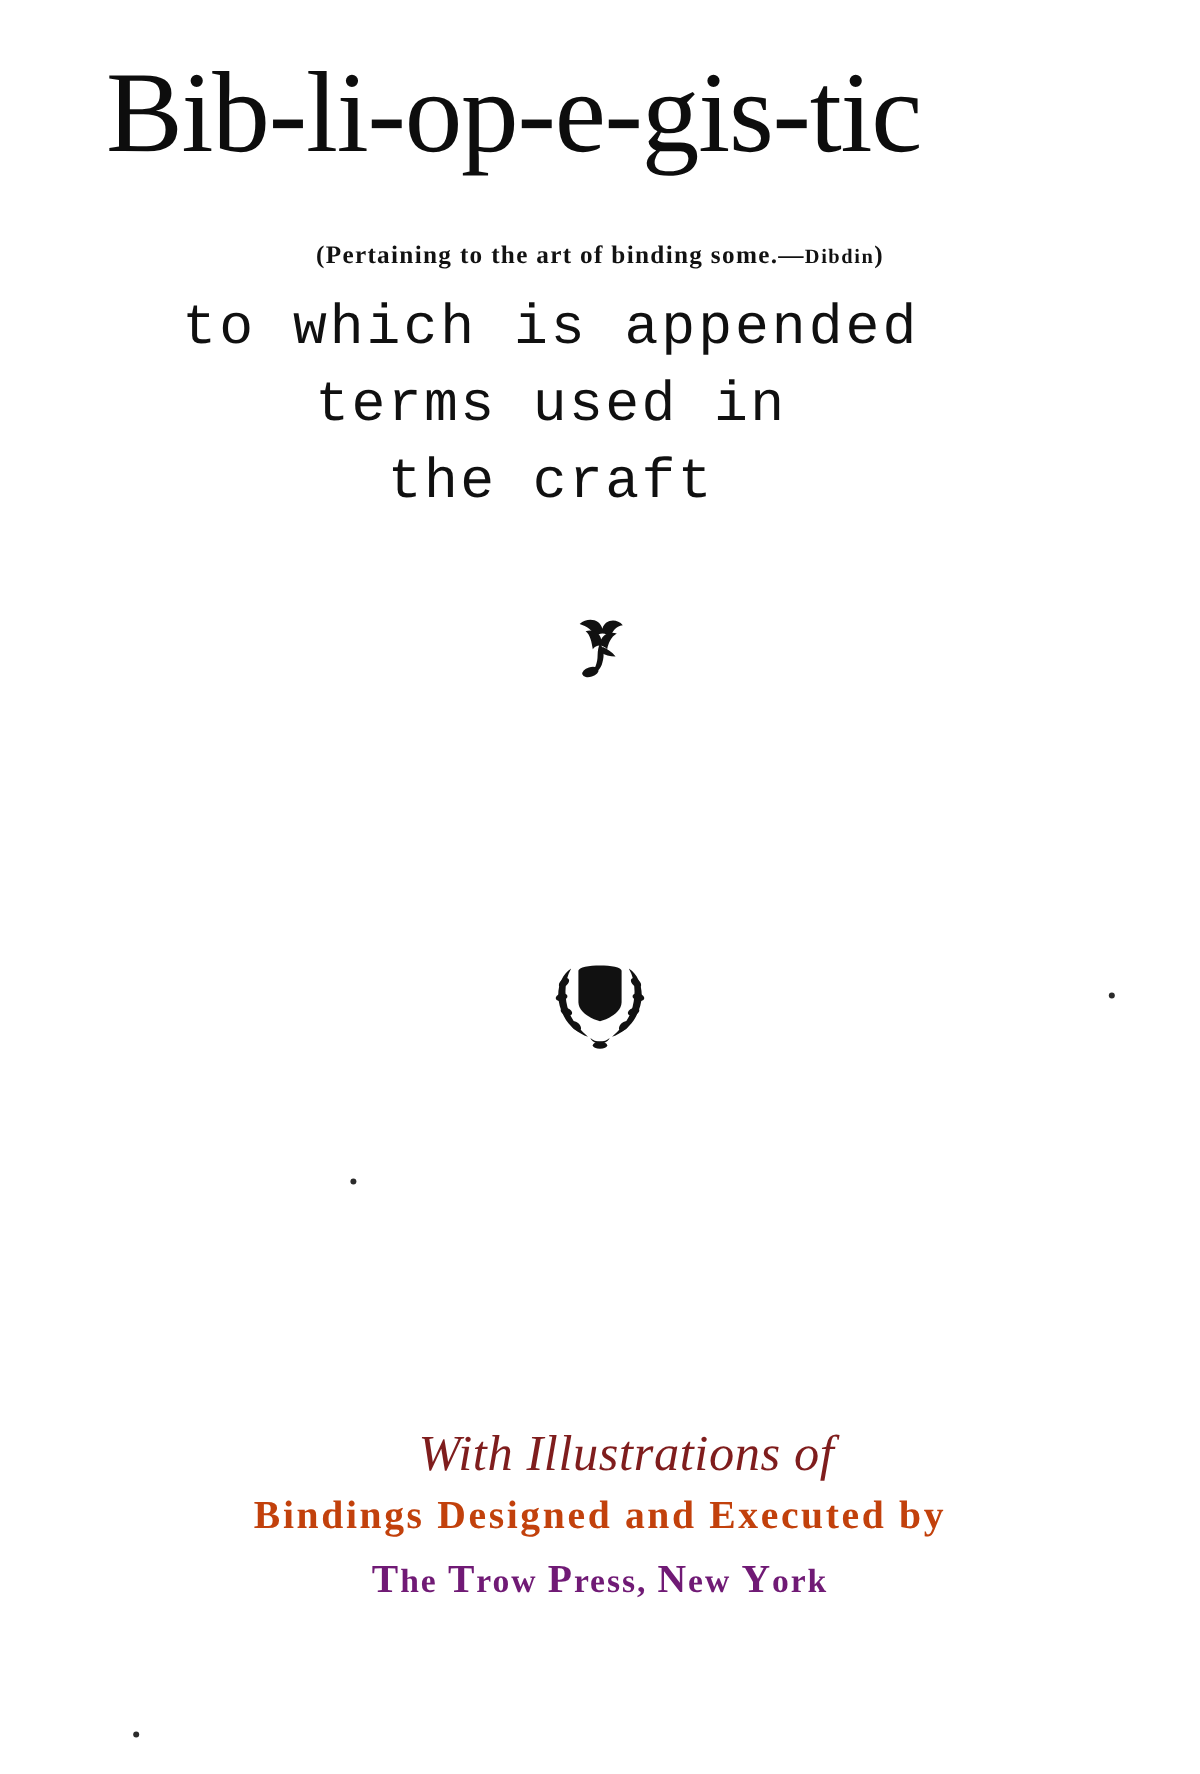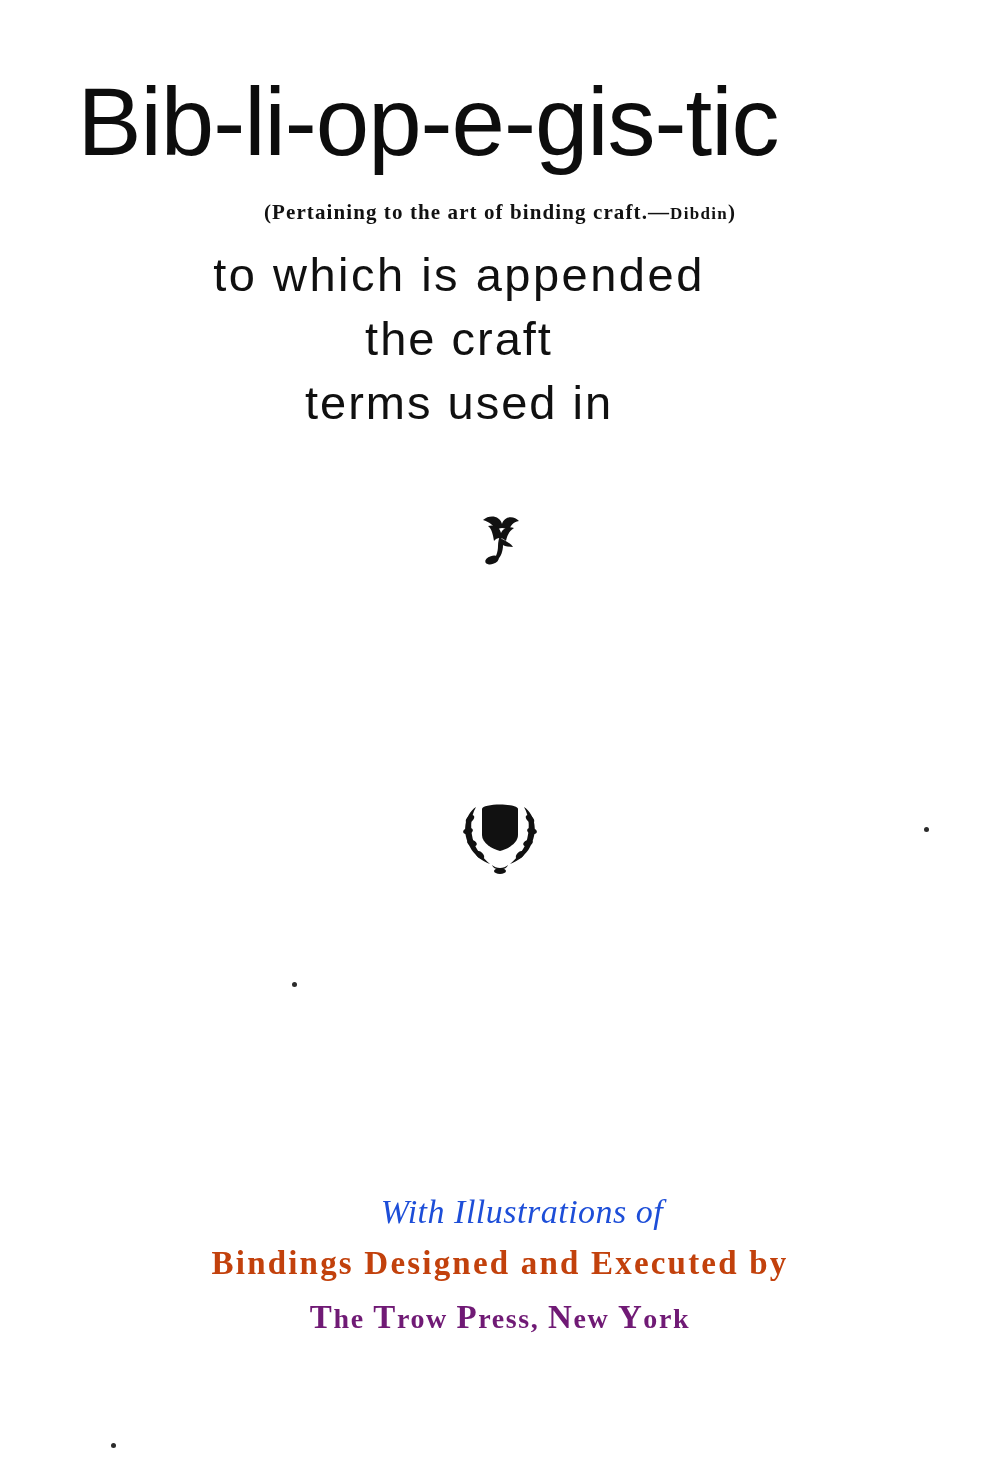--- a/index.html
+++ b/index.html
@@ -19,25 +19,25 @@
   .page {
     position: absolute;
     inset: 0;
     width: 1000px;
     height: 1478px;
   }
 
   
   .title {
     position: absolute;
-    top: 72px;
+    top: 44px;
     left: 0;
     width: 856px;
     text-align: center;
-    font-family: Liberation Sans, sans-serif;
+    font-family: Liberation Serif, serif;
     font-size: 96px;
     line-height: 1.05;
     font-weight: 400;
     letter-spacing: -1px;
     color: #0d0d0d;
     white-space: nowrap;
   }
 
   
   .gloss {
@@ -58,21 +58,21 @@
     letter-spacing: 1.3px;
   }
 
   
   .subtitle {
     position: absolute;
     top: 243px;
     left: 0;
     width: 918px;
     text-align: center;
-    font-family: Liberation Sans, sans-serif;
+    font-family: Liberation Mono, monospace;
     font-size: 47px;
     line-height: 64px;
     font-weight: 400;
     color: #101010;
   }
   .subtitle .ln {
     display: block;
     white-space: nowrap;
   }
   .subtitle .ln.l1 { letter-spacing: 2.5px; }
@@ -105,24 +105,24 @@
     position: absolute;
     top: 1190px;
     left: 0;
     width: 1000px;
     text-align: center;
   }
   .imprint .with-ills {
     display: block;
     font-family: "Liberation Serif", "DejaVu Serif", serif;
     font-style: italic;
-    font-size: 34px;
+    font-size: 42px;
     line-height: 44px;
     letter-spacing: 0.5px;
-    color: #1d4ed8;
+    color: #7f1d1d;
     white-space: nowrap;
     padding-left: 44px;
   }
   .imprint .bindings {
     display: block;
     margin-top: 6px;
     font-family: "Liberation Serif", "DejaVu Serif", serif;
     font-size: 33px;
     line-height: 46px;
     font-weight: 700;
@@ -154,27 +154,27 @@
   .speck.s3 { left: 111px; top: 1443px; width: 5px; height: 5px; }
 </style>
 </head>
 <body>
 
 <div class="page">
 
   <div class="title">Bib-li-op-e-gis-tic</div>
 
   <div class="gloss">
-    <span>(Pertaining to the art of binding craft.—</span><span class="smallcaps">Dibdin</span><span>)</span>
+    <span>(Pertaining to the art of binding some.—</span><span class="smallcaps">Dibdin</span><span>)</span>
   </div>
 
   <div class="subtitle">
     <span class="ln l1">to which is appended</span>
+    <span class="ln l3">terms used in</span>
     <span class="ln l4">the craft</span>
-    <span class="ln l3">terms used in</span>
   </div>
 
   <div class="leaf-ornament">
     <svg viewBox="0 0 60 55" width="60" height="55" aria-hidden="true">
       <g fill="#111111">
         <path d="M13 8 C20 2, 30 4, 32 12 C34 4, 44 3, 49 9 C43 10, 40 14, 39 19
                  C35 15, 29 15, 26 19 C24 13, 19 10, 13 8 Z"></path>
         <path d="M18 14 C24 12, 30 15, 31 21 C33 16, 39 14, 44 16
                  C39 19, 37 24, 36 29 C32 25, 27 25, 24 29 C23 23, 22 17, 18 14 Z"></path>
         <path d="M30 24 C33 28, 34 34, 32 40 C31 45, 27 49, 21 51

